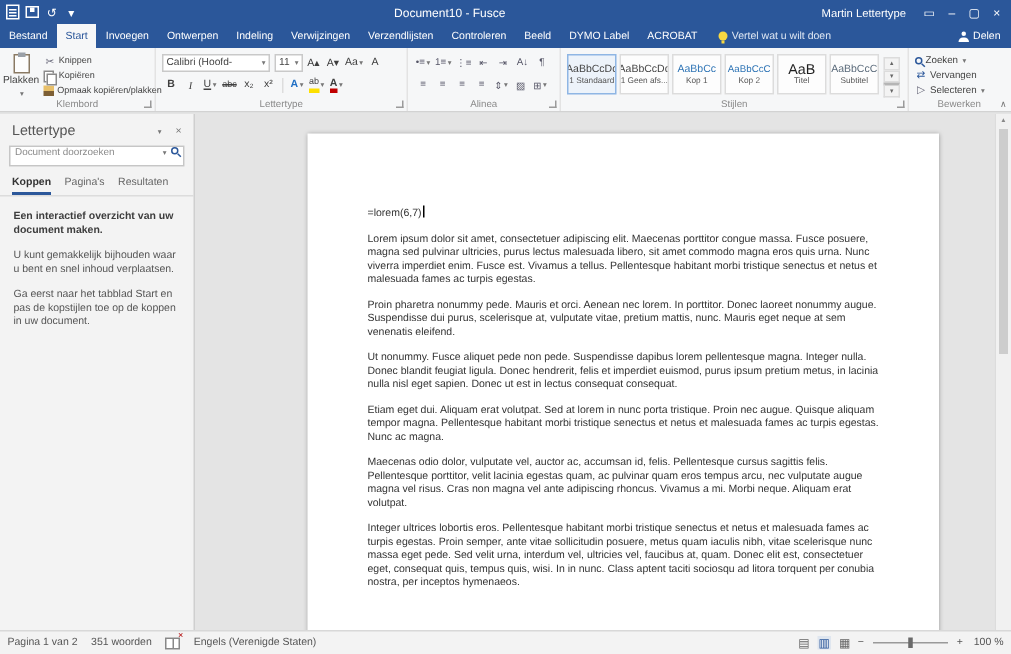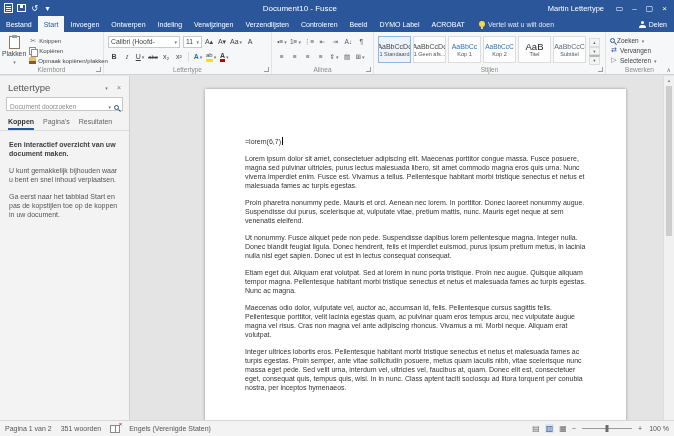--- a/index.html
+++ b/index.html
@@ -86,21 +86,21 @@
   .mag::after{content:"";position:absolute;right:-3px;bottom:-2px;width:3px;height:1px;background:#2b579a;transform:rotate(45deg)}
   .blue-i{color:#2b579a}
   .collapse{position:absolute;right:3px;bottom:1px;font-size:6px;color:#777}
 
   
   .main{position:absolute;top:76px;left:0;right:0;bottom:16px;display:flex}
   .navpane{width:130px;background:#f3f3f3;border-right:1px solid #cfcfcf;display:flex;flex-direction:column;font-size:7px;flex:none}
   .nav-head{display:flex;align-items:center;padding:6px 5px 4px 8px;gap:3px}
   .nav-title{flex:1;font-size:9.5px;color:#555}
   .nav-head-btn{width:10px;text-align:center;color:#777;font-size:7px}
-  .nav-search{display:flex;align-items:flex-end;margin:0 6px;background:#fff;border:1px solid #c6c6c6;height:14px;padding:0 3px;gap:3px}
+  .nav-search{display:flex;align-items:flex-start;margin:0 6px;background:#fff;border:1px solid #c6c6c6;height:14px;padding:0 3px;gap:3px}
   .nav-search input{border:0;outline:0;flex:1;min-width:0;font-size:6.6px;font-family:inherit;color:#333;background:transparent}
   .nav-search input::placeholder{color:#8a8a8a}
   .nav-tabs{display:flex;gap:9px;padding:7px 8px 0 8px;border-bottom:1px solid #dcdcdc}
   .ntab{padding-bottom:3px;color:#666;white-space:nowrap}
   .ntab.active{color:#333;font-weight:bold;border-bottom:2px solid #2b579a}
   .nav-body{padding:9px 9px;color:#555;line-height:9px}
   .nav-body p{margin-bottom:8px}
   .nav-body .strong{color:#3d3d3d;font-weight:bold}
 
   .canvas{flex:1;position:relative;overflow:hidden;background:#e4e4e4}

